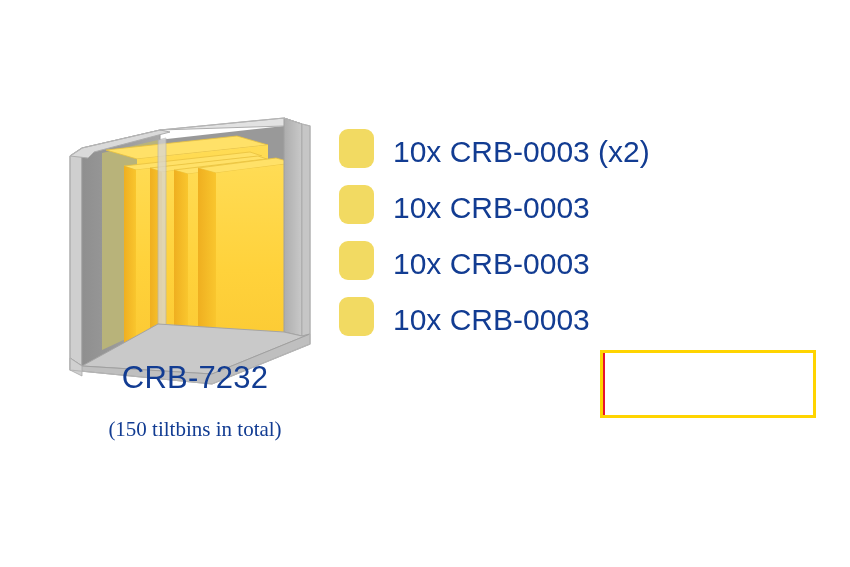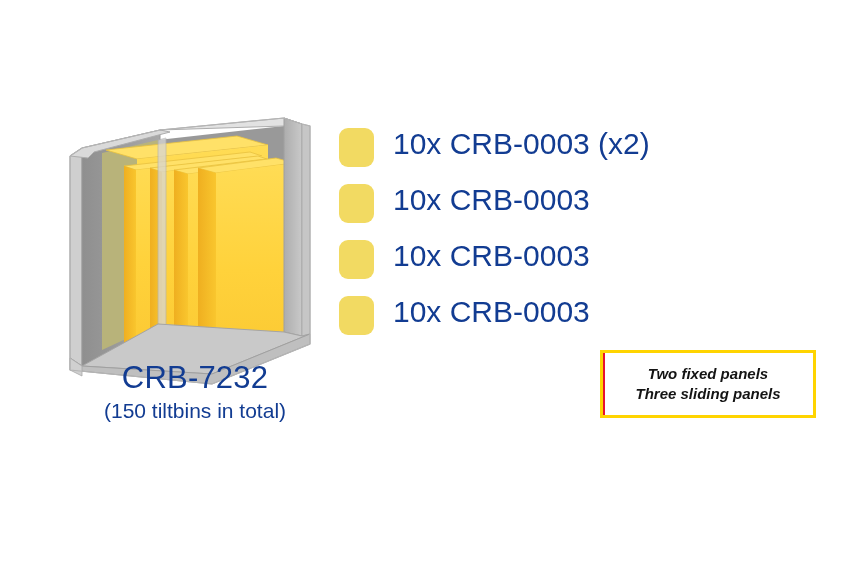--- a/index.html
+++ b/index.html
@@ -42,33 +42,34 @@
   }
   #model-caption .title {
     font-size: 31px;
     letter-spacing: .2px;
     line-height: 36px;
     white-space: nowrap;
   }
   #model-caption .subtitle {
     font-size: 21px;
     line-height: 28px;
-    margin-top: 1px;
-    white-space: nowrap;
+    margin-top: 19px;
+    white-space: nowrap;
+    font-family: Liberation Serif, serif;
   }
 
   
   #legend {
     position: absolute;
     left: 339px;
     top: 128px;
   }
   .legend-row {
     display: flex;
-    align-items: flex-start;
+    align-items: flex-end;
     height: 40px;
     margin-bottom: 16px;
   }
   .legend-row:last-child { margin-bottom: 0; }
   .legend-swatch {
     width: 35px;
     height: 39px;
     border-radius: 9px;
     background: #F2DA62;
     flex: 0 0 auto;
@@ -224,17 +225,13 @@
 
   <div class="legend-row">
     <span class="legend-swatch"></span>
     <span class="legend-label">10x CRB-0003</span>
   </div>
 
 </div>
 
 <div id="note-box">
   <span class="red-edge"></span>
-  <div class="note-inner">
-    <div class="note-line">Two fixed panels</div>
-    <div class="note-line">Three sliding panels</div>
-  </div>
 </div>
 
 </body></html>

